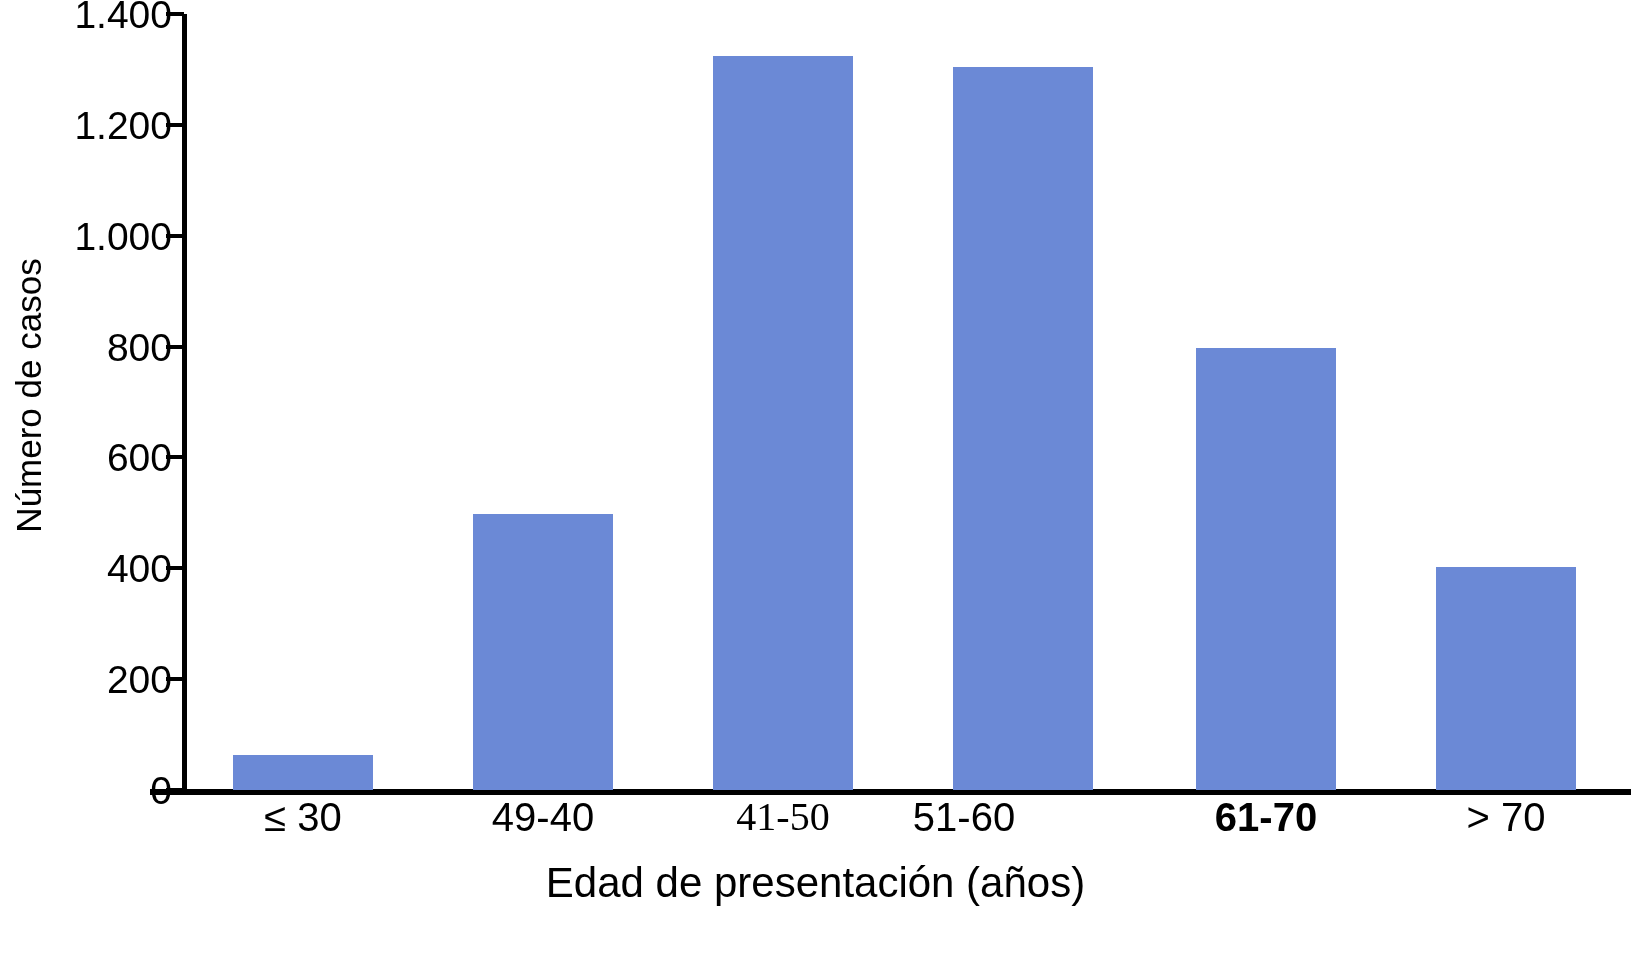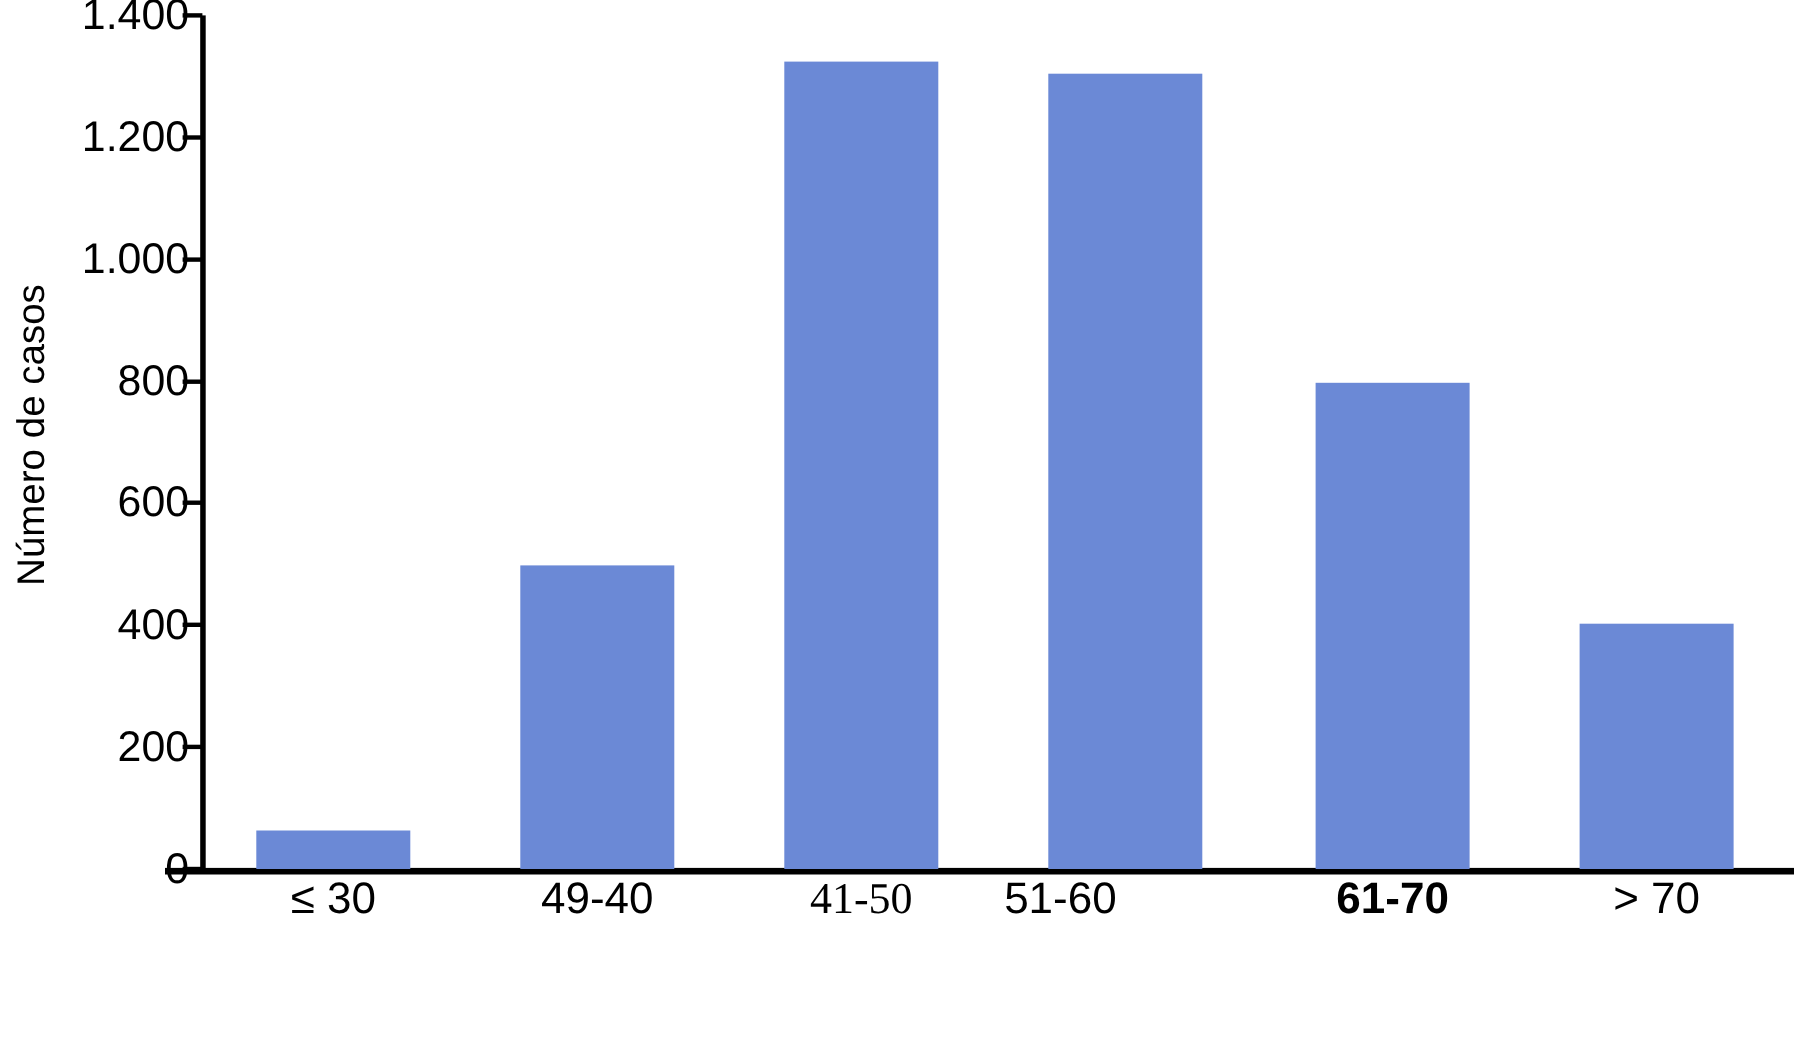--- a/index.html
+++ b/index.html
@@ -148,20 +148,23 @@
 
   <div id="plot-area">
       <div class="bar" title="≤ 30: 63" style="left: 233px; width: 140px; height: 34.92px; background: rgb(107, 137, 214);"></div>
       <div class="bar" title="31-40: 498" style="left: 473px; width: 140px; height: 276.034px; background: rgb(107, 137, 214);"></div>
       <div class="bar" title="41-50: 1325" style="left: 713px; width: 140px; height: 734.429px; background: rgb(107, 137, 214);"></div>
       <div class="bar" title="51-60: 1305" style="left: 953px; width: 140px; height: 723.343px; background: rgb(107, 137, 214);"></div>
       <div class="bar" title="61-70: 797" style="left: 1196px; width: 140px; height: 441.766px; background: rgb(107, 137, 214);"></div>
       <div class="bar" title="&gt; 70: 403" style="left: 1436px; width: 140px; height: 223.377px; background: rgb(107, 137, 214);"></div>
     </div>
 
+  <div id="x-axis-title">
+    <span>Edad de presentación (años)</span>
+  </div>
 
 <div class="ytick-mark" style="top: 14px;"></div>
     <div class="ytick-mark" style="top: 124.857px;"></div>
     <div class="ytick-mark" style="top: 235.714px;"></div>
     <div class="ytick-mark" style="top: 346.571px;"></div>
     <div class="ytick-mark" style="top: 457.429px;"></div>
     <div class="ytick-mark" style="top: 568.286px;"></div>
     <div class="ytick-mark" style="top: 679.143px;"></div>
     <div class="ytick-mark" style="top: 790px;"></div>
     <div class="xtick-label" style="left: 303px;">≤ 30</div>

